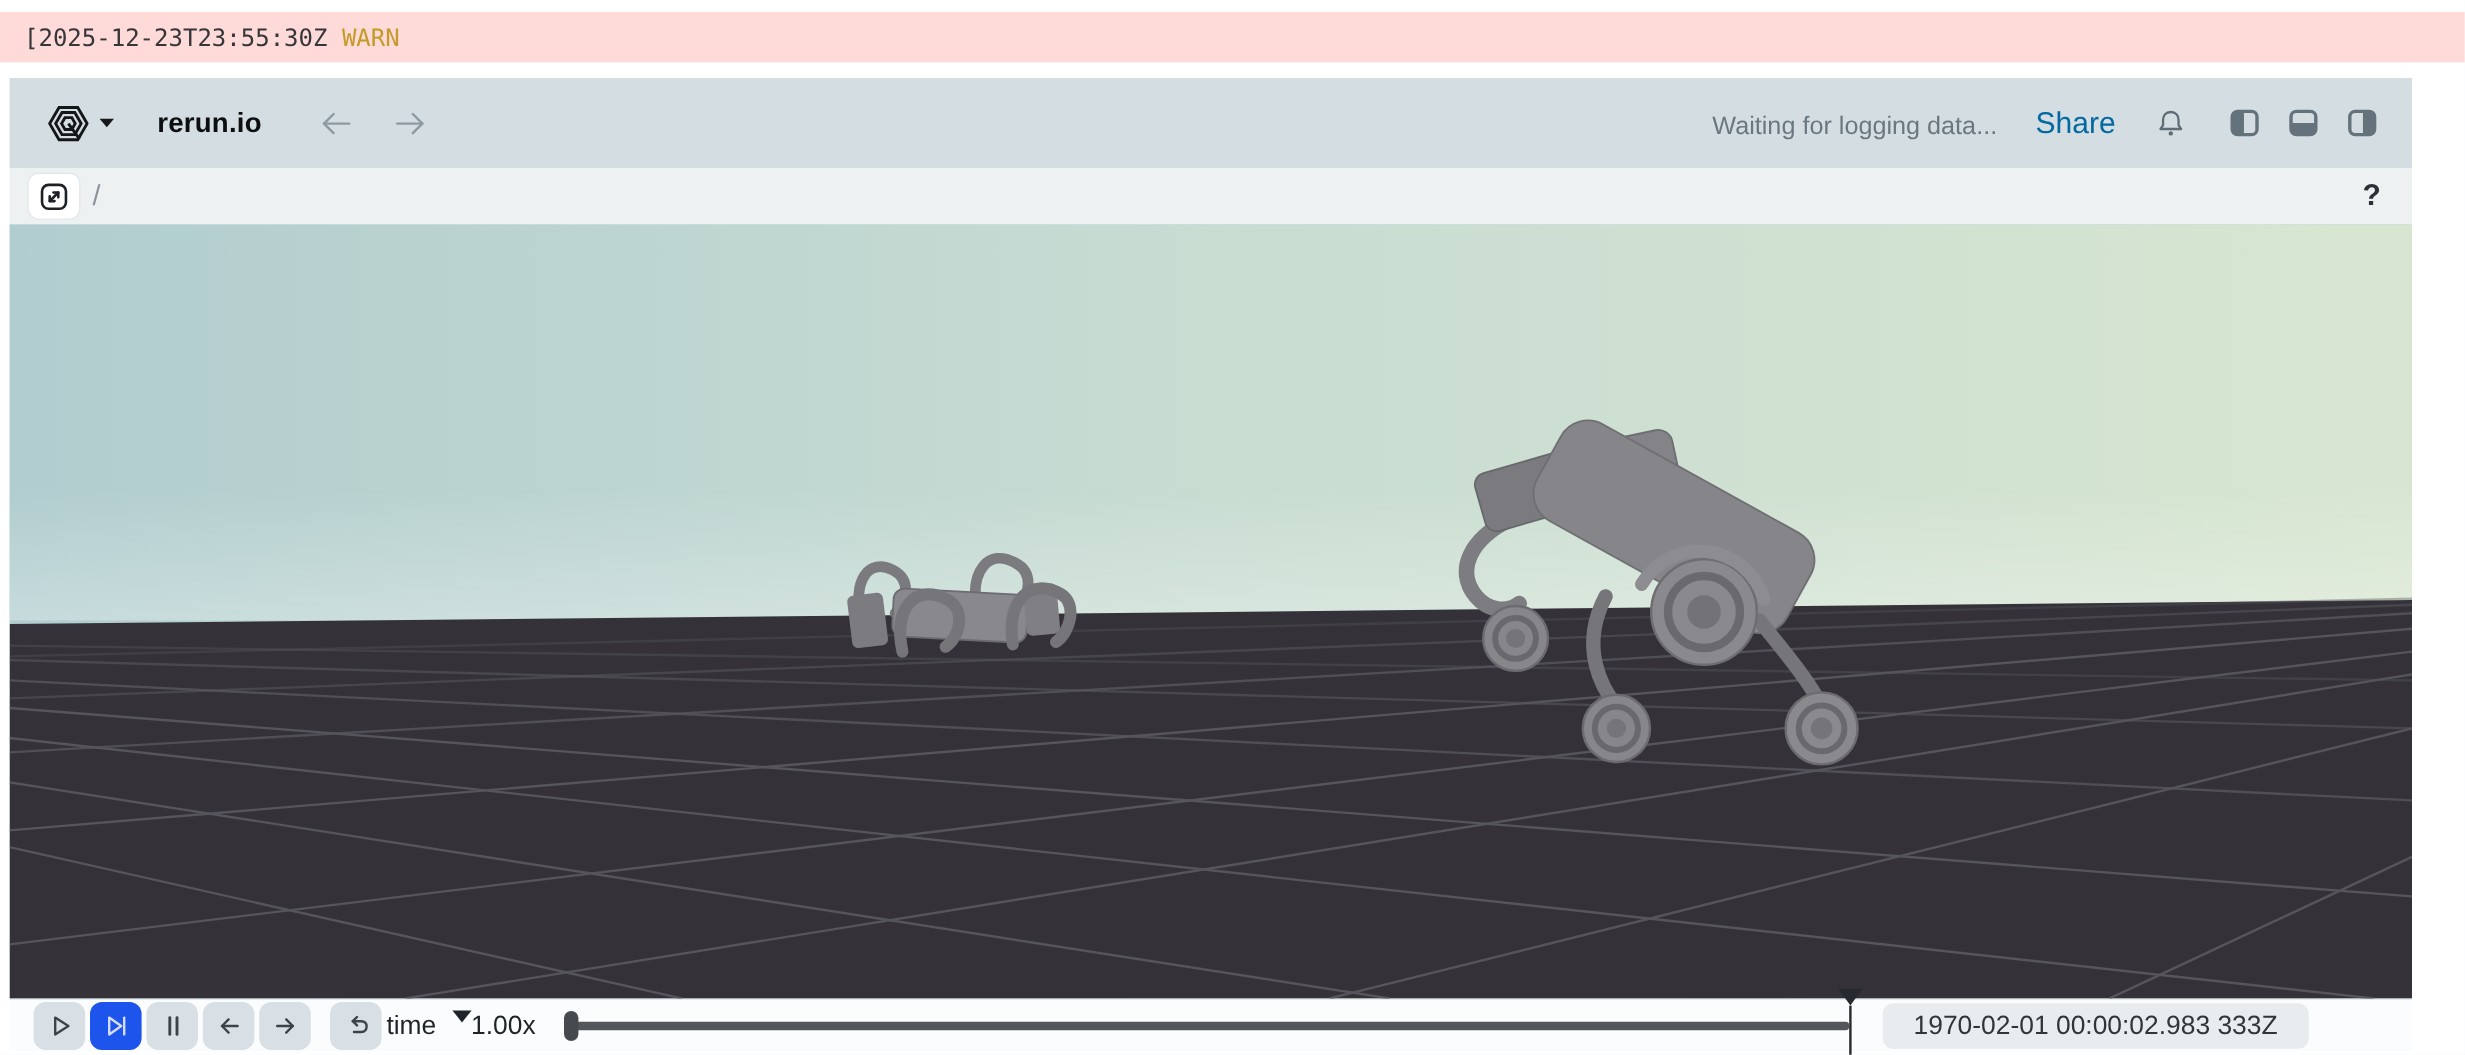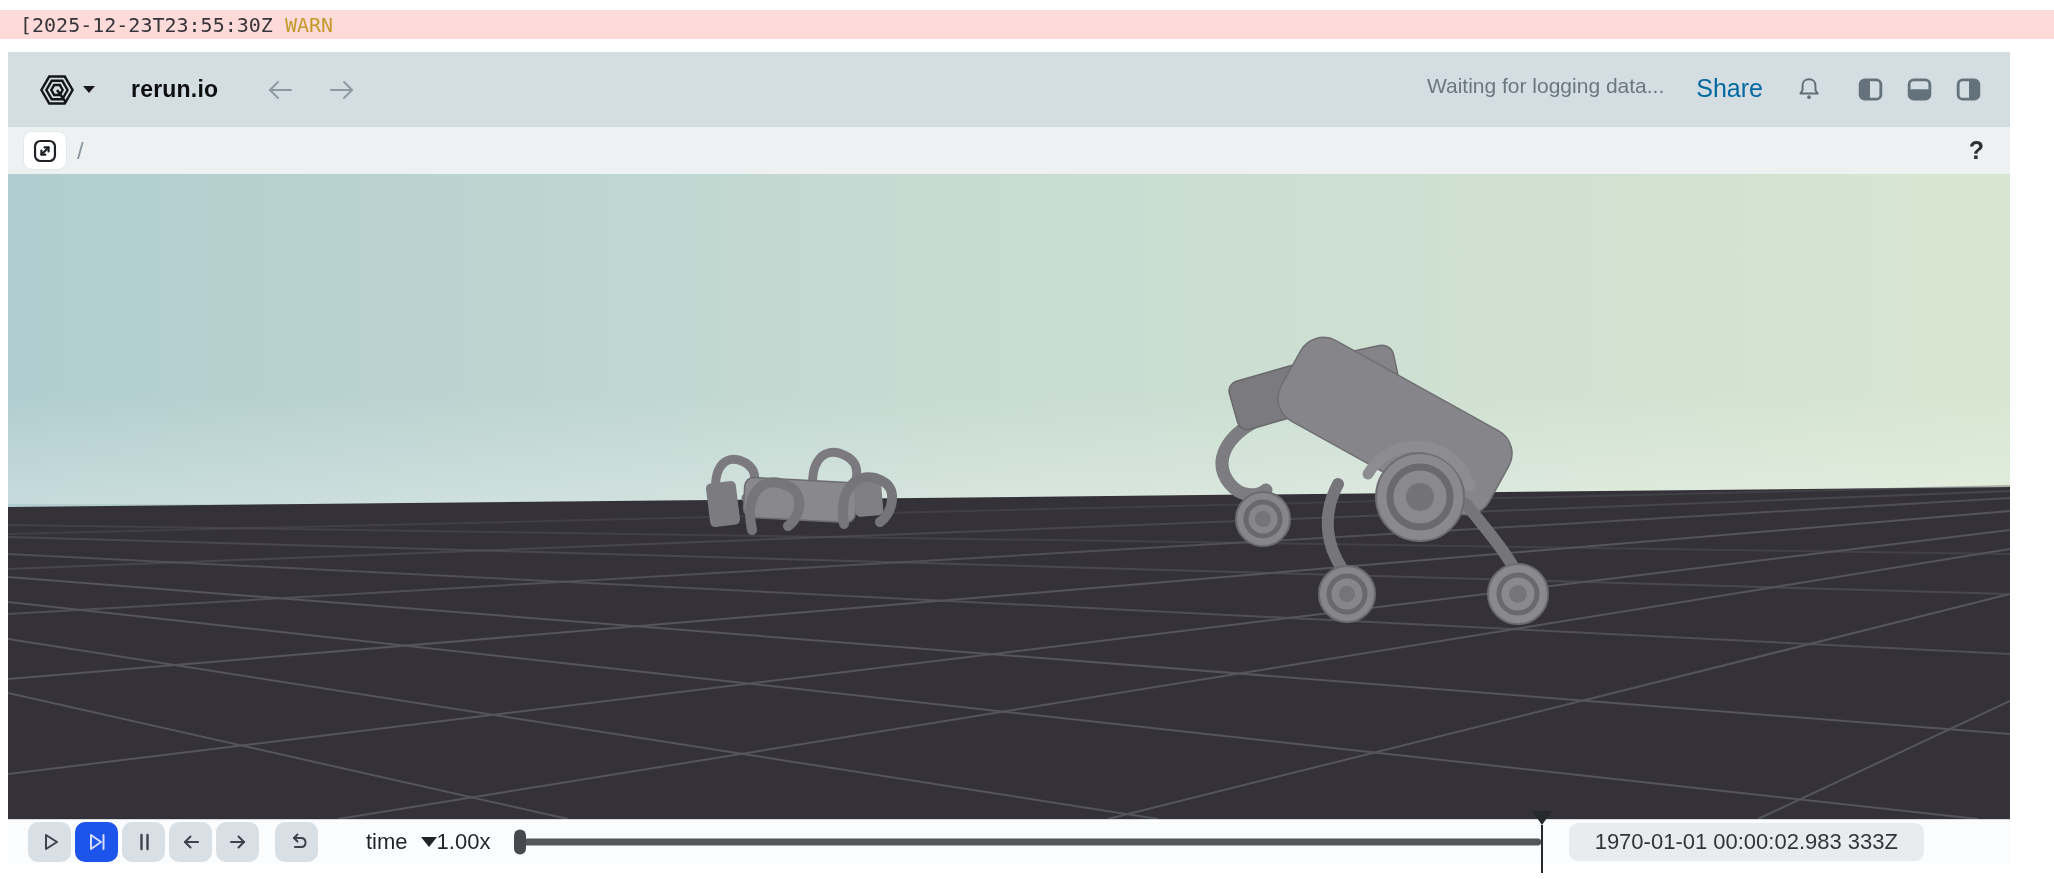--- a/index.html
+++ b/index.html
@@ -4,34 +4,34 @@
 <style>
   :root{
     --banner-bg:#fedad8; --warn-color:#c49b2a; --toolbar-bg:#d4dde1;
     --breadcrumb-bg:#eef1f2; --timeline-bg:#fbfcfd; --accent-blue:#1d55ec;
     --ground:#343238; --grid-line:#56545c;
   }
   *{box-sizing:border-box;margin:0;padding:0}
   html,body{width:2054px;height:879px;overflow:hidden;background:#fff;
     font-family:"Liberation Sans",sans-serif;}
   
-  .banner{margin-top:10px;height:29px;width:2054px;background:var(--banner-bg);
+  .banner{margin-top:10px;height:42px;width:2054px;background:var(--banner-bg);
     display:flex;align-items:center;padding-left:20px;
     font-family:"DejaVu Sans Mono",monospace;font-size:20px;color:#35353a;}
   .banner span{white-space:pre}
   .banner .warn{color:var(--warn-color);font-weight:normal}
   
   .app{width:2002px;margin:13px 0 0 8px;}
   
   .toolbar{height:75px;background:var(--toolbar-bg);display:flex;align-items:center;
     padding:0 26px 0 32px;}
   .logo-btn{display:flex;align-items:center;gap:9px;cursor:pointer}
   .brand{margin-left:36px;font-size:23px;font-weight:800;color:#0c0e10;letter-spacing:.2px}
   .nav-arrows{display:flex;align-items:center;gap:30px;margin-left:46px}
-  .tb-right{margin-left:auto;display:flex;align-items:flex-start;gap:32px}
+  .tb-right{margin-left:auto;display:flex;align-items:flex-end;gap:32px}
   .status{color:#6b7780;font-size:21px}
   .share{color:#0369a1;font-size:25px;cursor:pointer}
   .panel-icons{display:flex;align-items:center;gap:18px}
   .caret{width:0;height:0;border-left:6px solid transparent;border-right:6px solid transparent;
     border-top:7px solid #16181a}
   
   .crumbbar{height:47px;background:var(--breadcrumb-bg);display:flex;align-items:center;
     padding:0 26px 0 16px;}
   .icon-chip{width:42px;height:37px;background:#fff;border-radius:8px;display:flex;
     align-items:center;justify-content:center;cursor:pointer;box-shadow:0 0 0 1px #e3e7e9}
@@ -41,21 +41,21 @@
   .viewport{height:645px;position:relative;background:#b1cdcf;cursor:grab}
   .viewport svg{position:absolute;inset:0;display:block}
   
   .timebar{height:44px;background:var(--timeline-bg);border-top:1px solid #d6dcdf;
     display:flex;align-items:center;padding-left:20px;}
   .tl-btn{width:43px;height:40px;border-radius:10px;background:#d9e0e5;border:none;
     display:flex;align-items:center;justify-content:center;margin-right:4px;cursor:pointer;
     color:#3c434a}
   .tl-btn.active{background:var(--accent-blue);color:#d3dcf8}
   .tl-btn.loop{margin-left:12px}
-  .tl-name{margin-left:44px;font-size:22px;color:#1f2429;display:flex;align-items:center;
+  .tl-name{font-size:22px;color:#1f2429;display:flex;
     gap:13px;cursor:pointer}
   .tl-caret{width:0;height:0;border-left:8px solid transparent;border-right:8px solid transparent;
     border-top:10px solid #202428}
   .tl-speed{font-size:22px;color:#1f2429;cursor:pointer}
   .scrubber{flex:1;position:relative;height:100%;margin-left:24px;cursor:pointer}
   .track-line{position:absolute;left:2px;right:2px;top:50%;transform:translateY(-50%);
     height:7px;background:#53565a;border-radius:3px}
   .track-knob{position:absolute;left:0;top:50%;transform:translateY(-50%);width:12px;
     height:25px;border-radius:6px;background:#46494d}
   .playhead{position:absolute;right:-9px;top:-9px;width:20px;display:flex;flex-direction:column;
@@ -284,16 +284,16 @@
     </div>
     <span class="tl-speed">1.00x</span>
     <div class="scrubber">
       <div class="track-line"></div>
       <div class="track-knob"></div>
       <div class="playhead">
         <div class="tri"></div>
         <div class="line"></div>
       </div>
     </div>
-    <div class="stamp">1970-01-01 00:00:02.983 333Z</div>
+    <div class="stamp">1970-02-01 00:00:02.983 333Z</div>
   </div>
 
 </div>
 
 </body></html>

